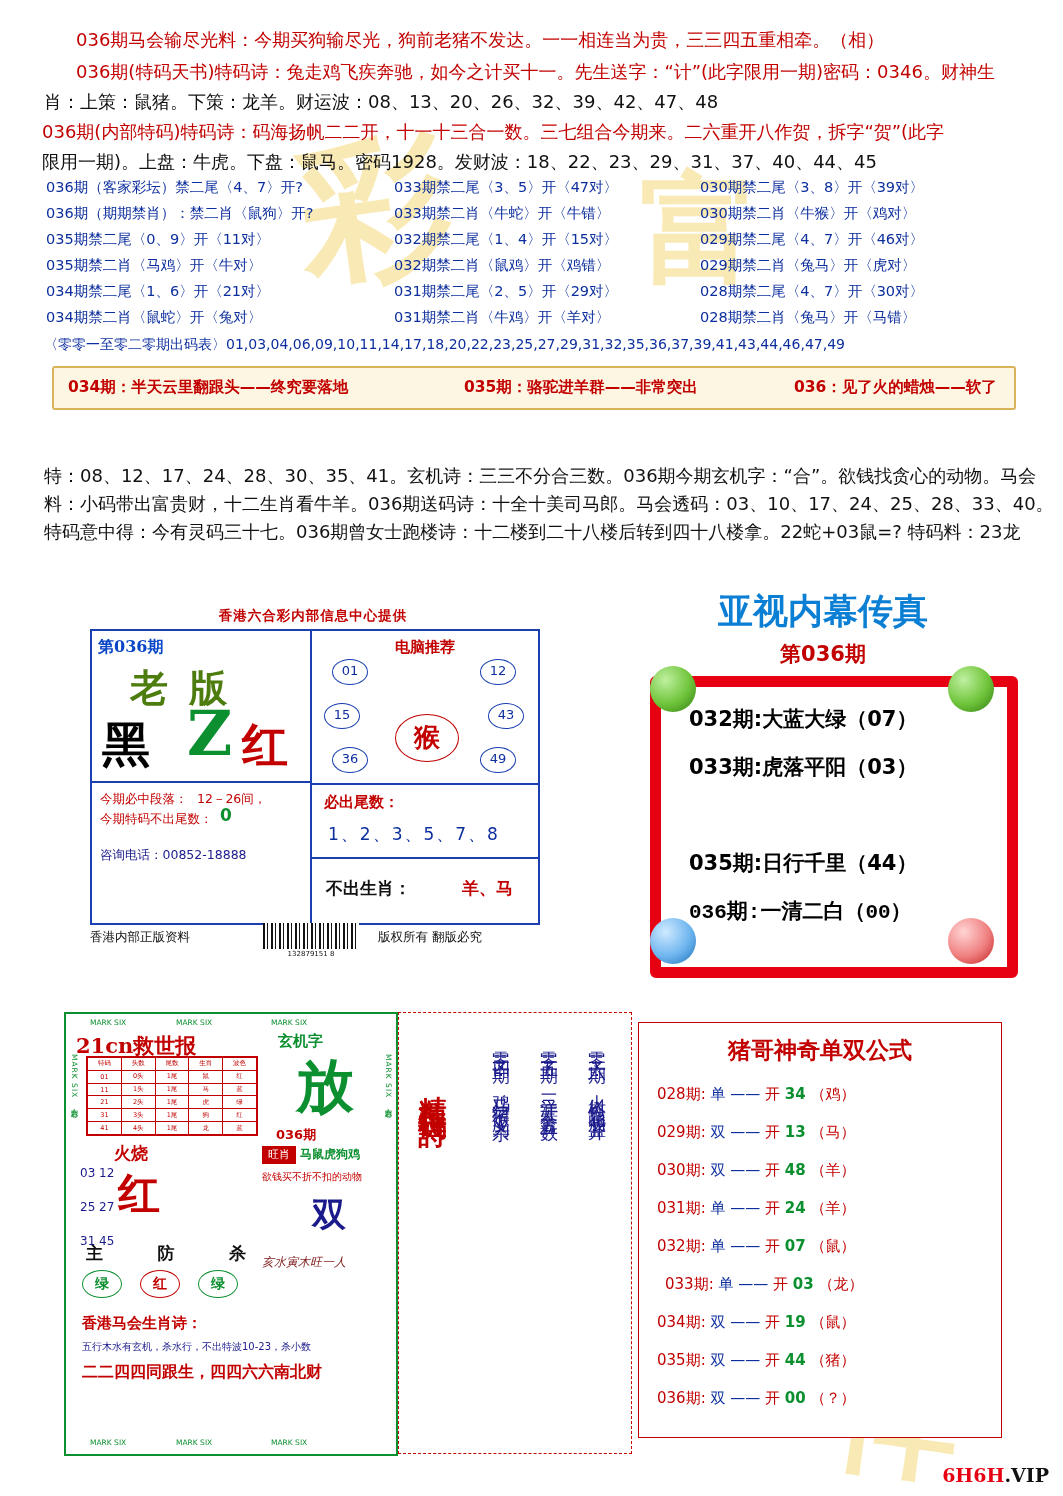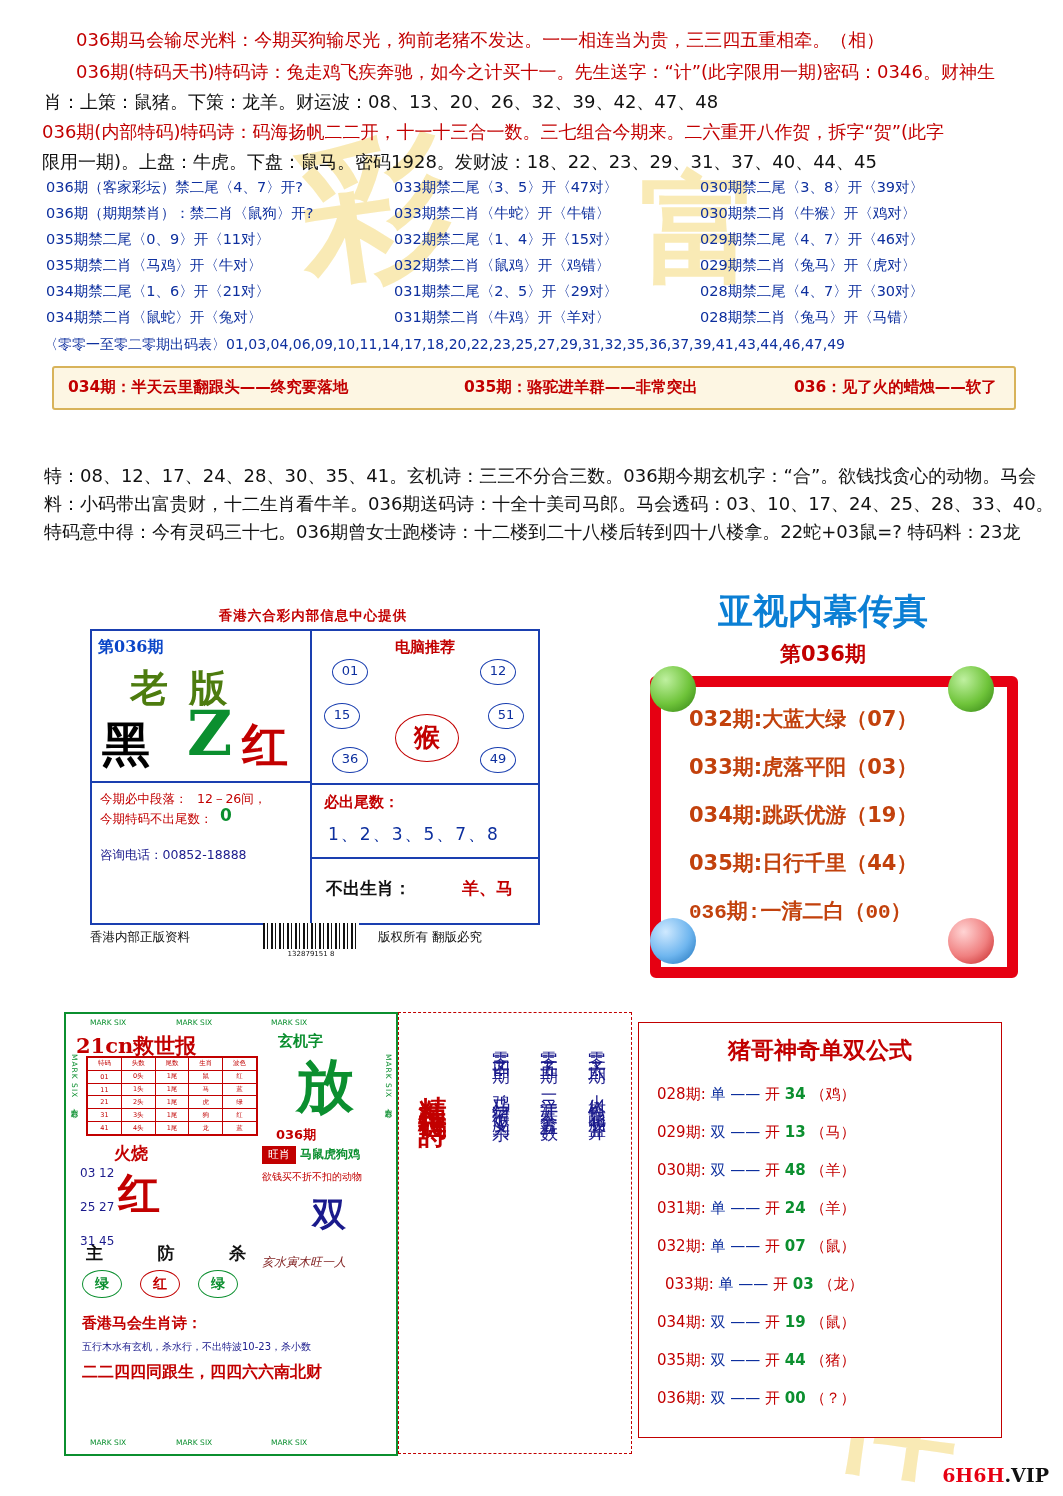--- a/index.html
+++ b/index.html
@@ -49,21 +49,21 @@
   .c1foot{position:absolute;top:322px;font-size:12.5px;color:#111;white-space:nowrap;}
   #barcode{position:absolute;left:185px;top:316px;width:96px;height:26px;
     background:repeating-linear-gradient(90deg,#111 0,#111 2px,#fff 2px,#fff 4px,#111 4px,#111 5px,#fff 5px,#fff 8px);}
   #barcode .bcn{position:absolute;left:0;bottom:-9px;width:100%;text-align:center;font-size:7px;color:#111;}
   
   #redpanel{position:absolute;left:632px;top:588px;width:382px;height:398px;}
   #redtitle{position:absolute;left:0;top:0;width:382px;text-align:center;font-size:35px;font-weight:bold;
     font-family:"DejaVu Serif","Liberation Serif",serif;color:#0b7fd4;white-space:nowrap;}
   #redqi{position:absolute;left:0;top:52px;width:382px;text-align:center;font-size:21px;color:#c20000;font-weight:bold;}
   #redbox{position:absolute;left:18px;top:88px;width:346px;height:280px;border:11px solid #e60012;border-radius:6px;background:#fff;}
-  #redbox .rowi{position:absolute;left:28px;white-space:nowrap;font-size:21px;color:#c2410c;font-weight:bold;}
+  #redbox .rowi{position:absolute;left:28px;white-space:nowrap;font-size:21px;color:#000000;font-weight:bold;}
   .corner{position:absolute;width:46px;height:46px;border-radius:50%;}
   .cg{background:radial-gradient(circle at 34% 30%, #bff0a0 0%, #6fc43a 55%, #2e7d12 100%);}
   .cb{background:radial-gradient(circle at 34% 30%, #cfe9ff 0%, #6fb6ef 55%, #1a6fb8 100%);}
   .cr{background:radial-gradient(circle at 34% 30%, #ffd4d4 0%, #f08080 55%, #c22020 100%);}
   
   #poster{position:absolute;left:64px;top:1012px;width:330px;height:440px;border:2px solid #0b8f2f;background:#fff;}
   .msrow{position:absolute;left:0;width:100%;height:14px;font-size:7.5px;color:#0b8f2f;letter-spacing:0;}
   .msrow span{position:absolute;white-space:nowrap;}
   .sidevert{position:absolute;font-size:7.5px;color:#0b8f2f;writing-mode:vertical-rl;letter-spacing:1px;}
   #ptitle{position:absolute;left:10px;top:18px;font-size:21px;color:#c20000;font-weight:bold;font-family:"DejaVu Serif","Liberation Serif",serif;white-space:nowrap;}
@@ -172,21 +172,21 @@
       <div class="c1txt" style="left:105px;top:160px;">12－26间，</div>
       <div class="c1txt" style="left:8px;top:180px;">今期特码不出尾数：</div>
       <div class="c1txt bignum" style="left:128px;top:174px;">0</div>
       <div class="c1txt2" style="left:8px;top:216px;">咨询电话：00852-18888</div>
     </div>
     <div id="c1right">
       <div class="dnhdr">电脑推荐</div>
       <div class="ball" style="left:20px;top:28px;">01</div>
       <div class="ball" style="left:168px;top:28px;">12</div>
       <div class="ball" style="left:12px;top:72px;">15</div>
-      <div class="ball" style="left:176px;top:72px;">51</div>
+      <div class="ball" style="left:176px;top:72px;">43</div>
       <div class="ball" style="left:20px;top:116px;">36</div>
       <div class="ball" style="left:168px;top:116px;">49</div>
       <div class="monkey">猴</div>
       <div class="c1rsep" style="top:152px;"></div>
       <div class="weihdr" style="top:162px;">必出尾数：</div>
       <div class="weinum" style="top:192px;">1、2、3、5、7、8</div>
       <div class="c1rsep" style="top:226px;"></div>
       <div class="bucuhdr" style="top:246px;">不出生肖：</div>
       <div class="bucuval" style="top:246px;">羊、马</div>
     </div>
@@ -197,21 +197,20 @@
   </div>
   <div class="c1foot" style="left:300px;">版权所有  翻版必究</div>
 </div>
 
 <div id="redpanel">
   <div id="redtitle">亚视内幕传真</div>
   <div id="redqi">第036期</div>
   <div id="redbox">
     <div class="rowi" style="top:18px;">032期:大蓝大绿（07）</div>
     <div class="rowi" style="top:66px;">033期:虎落平阳（03）</div>
-    <div class="rowi" style="top:114px;">034期:跳跃优游（19）</div>
     <div class="rowi" style="top:162px;">035期:日行千里（44）</div>
     <div class="rowi" style="top:210px;font-family:Liberation Mono, monospace;">036期:一清二白（00）</div>
   </div>
   <div class="corner cg" style="left:18px;top:78px;"></div>
   <div class="corner cg" style="left:316px;top:78px;"></div>
   <div class="corner cb" style="left:18px;top:330px;"></div>
   <div class="corner cr" style="left:316px;top:330px;"></div>
 </div>
 
 <div id="poster">

